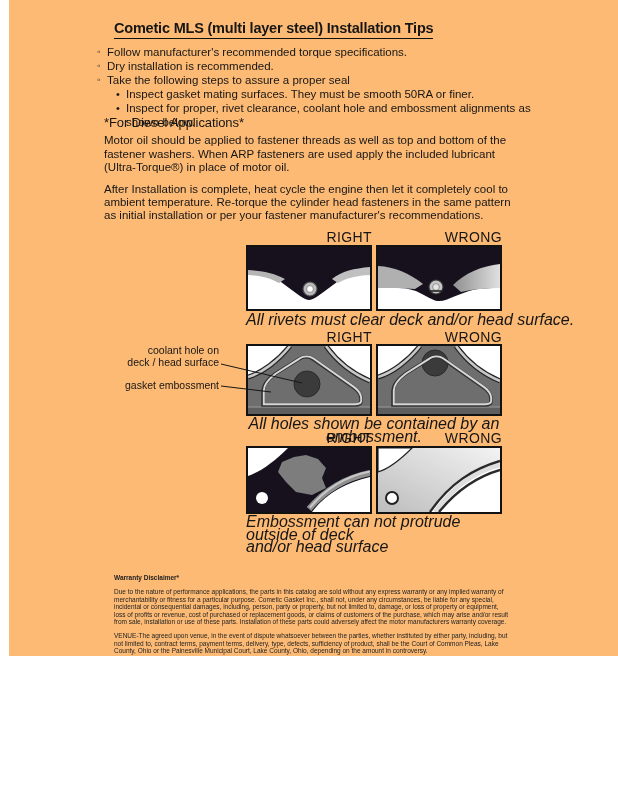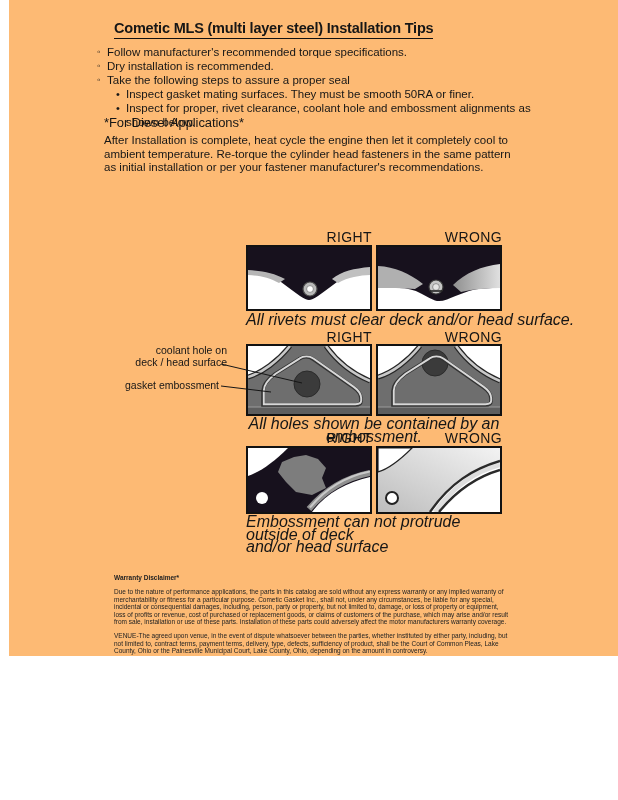--- a/index.html
+++ b/index.html
@@ -78,20 +78,21 @@
       <span>Inspect gasket mating surfaces.  They must be smooth 50RA or finer.</span>
     </div>
     <div class="tip-row sub">
       <span class="tip-marker">•</span>
       <span>Inspect for proper, rivet clearance, coolant hole and embossment alignments as shown below.</span>
     </div>
   </div>
 
   <div class="diesel">
     <div class="diesel-heading">*For Diesel Applications*</div>
+    <p>Motor oil should be applied to fastener threads as well as top and bottom of the fastener washers. When ARP fasteners are used apply the included lubricant (Ultra-Torque®) in place of motor oil.</p>
     <p>After Installation is complete, heat cycle the engine then let it completely cool to ambient temperature. Re-torque the cylinder head fasteners in the same pattern as initial installation or per your fastener manufacturer's recommendations.</p>
   </div>
 
   <div class="fig-label" style="left:237px; top:229px;">RIGHT</div>
   <div class="fig-label" style="left:367px; top:229px;">WRONG</div>
 
   <div class="fig-box" style="left:237px; top:245px; height:66px;">
     <svg width="122" height="62" viewBox="0 0 122 62">
       <rect x="0" y="0" width="122" height="62" fill="#ffffff"></rect>
       <path d="M0,0 H122 V28 C110,28 99,28 89,35 Q77,44 70,49 Q64,53 61,53 Q58,53 52,49 Q45,44 33,35 C23,28 12,28 0,28 Z" fill="#17111d"></path>
@@ -118,21 +119,21 @@
       <circle cx="58" cy="40" r="3.4" fill="#e4e4e4" stroke="#6f6f6f" stroke-width="0.7"></circle>
       <line x1="51.5" y1="44" x2="64.5" y2="44" stroke="#242424" stroke-width="1.6"></line>
     </svg>
   </div>
 
   <div class="fig-caption" style="left:237px; top:314px;">All rivets must clear deck and/or head surface.</div>
 
   <div class="fig-label" style="left:237px; top:329px;">RIGHT</div>
   <div class="fig-label" style="left:367px; top:329px;">WRONG</div>
 
-  <div class="callout" style="left:106px; top:345px; width:112px;">coolant hole on
+  <div class="callout" style="left:98px; top:345px; width:112px;">coolant hole on
 deck / head surface</div>
   <div class="callout" style="left:96px; top:380px; width:114px;">gasket embossment</div>
 
   <div class="fig-box" style="left:237px; top:344px; height:72px;">
     <svg width="122" height="68" viewBox="0 0 122 68">
       <rect x="0" y="0" width="122" height="68" fill="#6e6e6e"></rect>
       <rect x="0" y="61" width="122" height="7" fill="#5e5e5e"></rect>
       <line x1="0" y1="61" x2="122" y2="61" stroke="#9a9a9a" stroke-width="1.2"></line>
       <path d="M0,0 H42 C30,15 14,27 0,31 Z" fill="#ffffff"></path>
       <path d="M42,0 C30,15 14,27 0,31" fill="none" stroke="#262626" stroke-width="5"></path>

